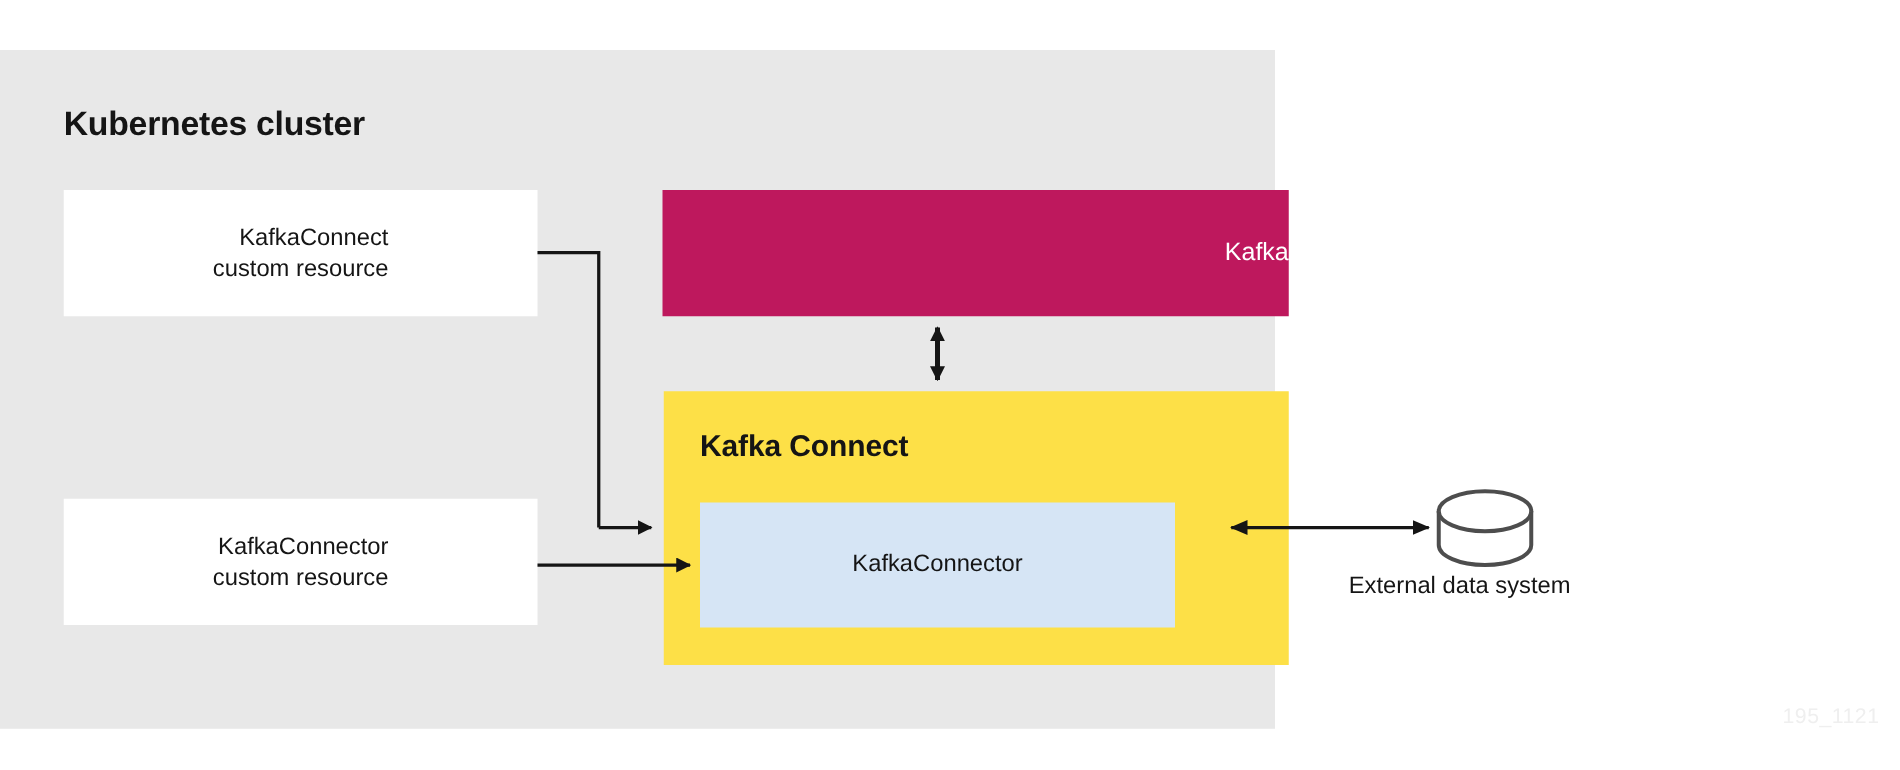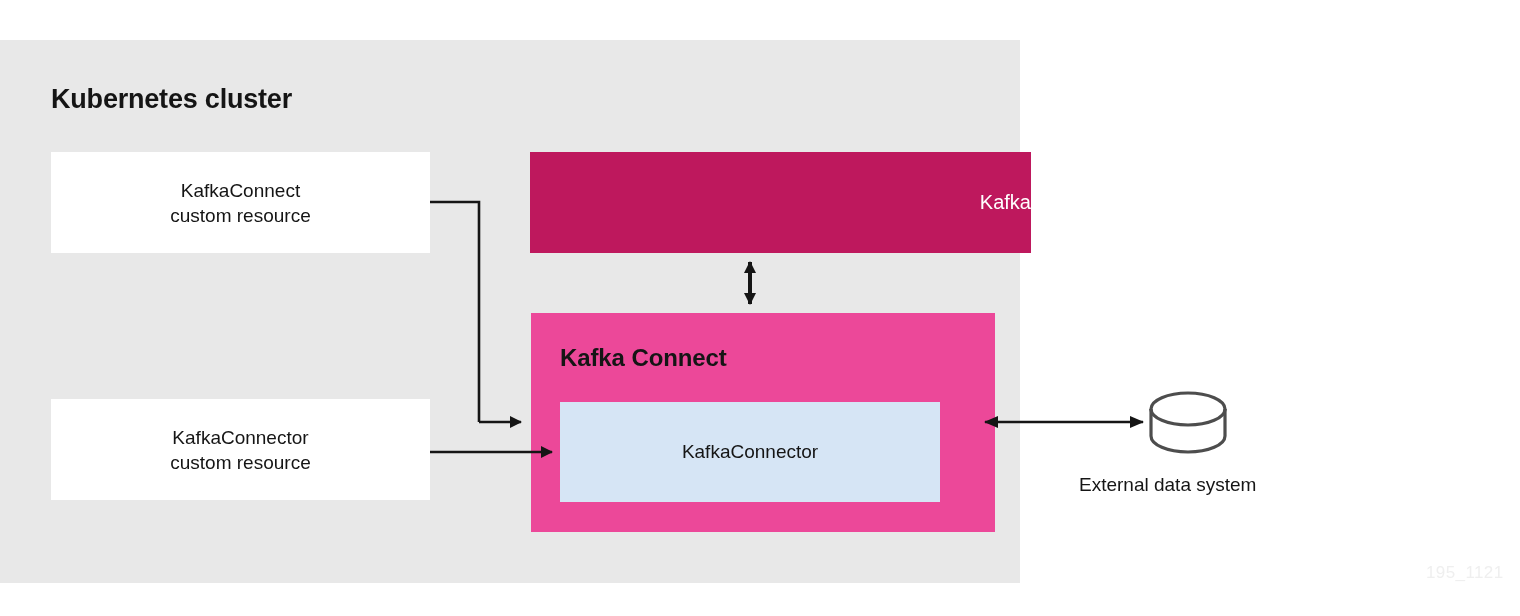--- a/index.html
+++ b/index.html
@@ -44,20 +44,21 @@
     display: flex;
     align-items: center;
     justify-content: center;
     text-align: center;
   }
   .cr-box {
     background: #ffffff;
     color: #151515;
     font-size: 19px;
     line-height: 25px;
+    text-align: right;
   }
   .cr-box-1 {
     left: 51px;
     top: 152px;
     width: 379px;
     height: 101px;
   }
   .cr-box-2 {
     left: 51px;
     top: 399px;
@@ -70,23 +71,23 @@
     width: 501px;
     height: 101px;
     background: #be185d;
     color: #ffffff;
     font-size: 20px;
     justify-content: flex-end;
   }
   .connect-box {
     left: 531px;
     top: 313px;
-    width: 464px;
+    width: 500px;
     height: 219px;
-    background: #ec4899;
+    background: #fde047;
     display: block;
   }
   .connect-title {
     position: absolute;
     left: 29px;
     top: 31px;
     font-size: 24px;
     font-weight: bold;
     color: #151515;
     letter-spacing: -0.1px;
@@ -113,21 +114,20 @@
     height: 616px;
     pointer-events: none;
   }
   .ext-label {
     position: absolute;
     left: 1079px;
     top: 458px;
     font-size: 19px;
     color: #151515;
     white-space: nowrap;
-    margin-top: 16px;
   }
   .watermark {
     position: absolute;
     left: 1426px;
     top: 563px;
     font-size: 17px;
     color: #efefef;
     white-space: nowrap;
     letter-spacing: 0.4px;
   }

